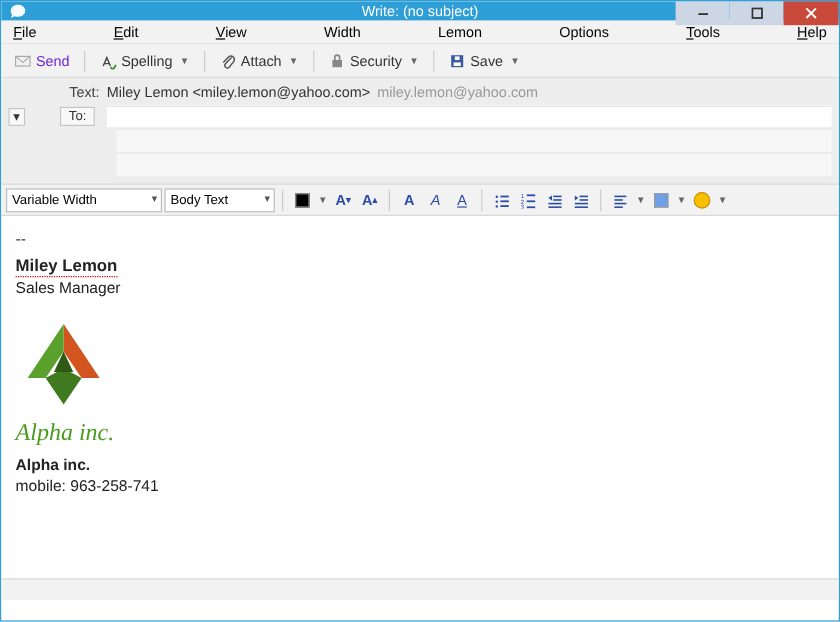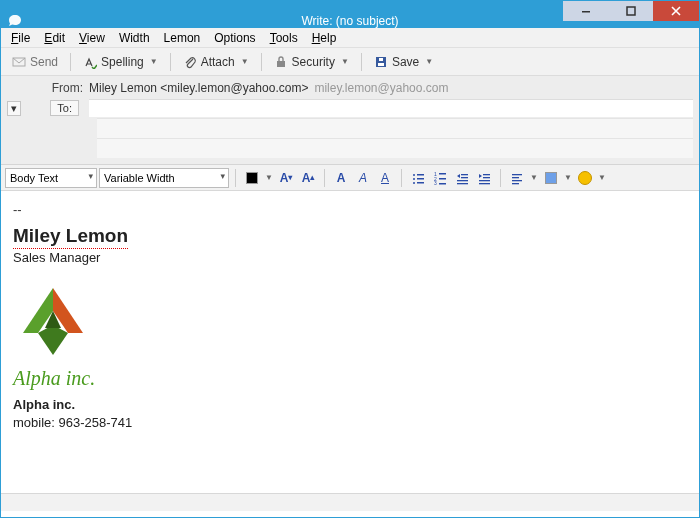--- a/index.html
+++ b/index.html
@@ -6,24 +6,24 @@
   body {
     font-family: "Segoe UI", Tahoma, sans-serif;
     font-size: 12px;
     background: #fff;
     width: 700px;
     height: 518px;
     overflow: hidden;
     border: 1px solid #2e9ed6;
   }
   .titlebar {
-    height: 27px;
+    height: 16px;
     background: #2e9ed6;
     display: flex;
-    align-items: flex-end;
+    align-items: center;
     position: relative;
     color: #fff;
   }
   .titlebar .app-icon {
     width: 16px; height: 16px;
     margin-left: 6px;
     display: inline-block;
   }
   .titlebar .title {
     position: absolute;
@@ -49,20 +49,21 @@
   .win-btn.close { background: #c9493a; color: #fff; width: 46px; }
   .win-btn svg { display:block; }
   .menubar {
     height: 20px;
     background: #f2f2f2;
     display: flex;
     align-items: center;
     padding: 0 4px;
     gap: 2px;
     border-bottom: 1px solid #e0e0e0;
+    justify-content: space-between;
   }
   .menubar .menu-item {
     padding: 1px 6px;
     cursor: default;
   }
   .menubar .menu-item span.ul { text-decoration: underline; }
   .toolbar {
     height: 28px;
     background: #f2f2f2;
     display: flex;
@@ -71,21 +72,21 @@
     gap: 2px;
     border-bottom: 1px solid #dcdcdc;
   }
   .tb-btn {
     display: flex; align-items: center; gap: 4px;
     padding: 2px 6px;
     border: 1px solid transparent;
     color: #333;
     cursor: default;
   }
-  .tb-btn.disabled { color: #737373; }
+  .tb-btn.disabled { color: #6d28d9; }
   .tb-sep { width: 1px; height: 18px; background: #ccc; margin: 0 3px; }
   .tb-drop { font-size: 8px; color: #666; margin-left: 2px; }
   .icon-svg { width: 14px; height: 14px; display: inline-block; }
   .headers {
     background: #ededed;
     padding: 2px 0 6px 0;
     border-bottom: 1px solid #d5d5d5;
   }
   .hdr-row {
     display: flex;
@@ -165,21 +166,21 @@
   .smiley { width: 14px; height: 14px; border-radius: 50%; background: #f6c000; border: 1px solid #c49400; position: relative; }
   .editor {
     padding: 10px 12px;
     font-size: 13px;
     color: #222;
     height: 302px;
     overflow: auto;
     line-height: 1.35;
   }
   .sig-dash { color: #333; }
-  .sig-name { font-weight: bold; font-size: 19px; margin-top: 4px;}
+  .sig-name { font-weight: bold; font-size: 14px; margin-top: 4px;}
   .sig-name-underline { border-bottom: 1px dotted #d00; display: inline-block; }
   .sig-title { font-size: 13px; }
   .logo-block { margin: 16px 0 4px 0; }
   .logo-text { color: #4a9b1e; font-size: 20px; font-style: italic; font-family: Georgia, serif; }
   .company-name { font-weight: bold; font-size: 13px; margin-top: 4px;}
   .statusbar {
     height: 18px;
     background: #f2f2f2;
     border-top: 1px solid #d8d8d8;
   }
@@ -275,46 +276,46 @@
           <rect x="5" y="3" width="4" height="3" fill="#fff"></rect>
         </svg>
     </span>
     <span>Save</span>
     <span class="tb-drop">▼</span>
   </div>
 </div>
 
 <div class="headers">
   <div class="hdr-row">
-    <div class="hdr-label">From:</div>
+    <div class="hdr-label">Text:</div>
     <span class="from-val">Miley Lemon &lt;miley.lemon@yahoo.com&gt;</span>
     <span class="from-hint">miley.lemon@yahoo.com</span>
   </div>
   <div class="hdr-row">
     <div style="width:16px;"><span class="to-btn" style="padding:0 3px;">▾</span></div>
     <div class="hdr-label" style="width:66px;">
       <span class="to-btn">
           <span>To:</span>
         </span>
     </div>
     <input class="hdr-input" value="" style="">
   </div>
   <div class="hdr-gap"></div>
   <div class="hdr-gap"></div>
 </div>
 
 <div class="format-toolbar">
   <span class="ft-select-wrap">
-    <select class="ft-select" style="width:92px;">
-      <option>Body Text</option>
+    <select class="ft-select" style="width:130px;">
+      <option>Variable Width</option>
     </select>
   </span>
   <span class="ft-select-wrap">
-    <select class="ft-select" style="width:130px;">
-      <option>Variable Width</option>
+    <select class="ft-select" style="width:92px;">
+      <option>Body Text</option>
     </select>
   </span>
   <div class="ft-sep"></div>
   <div class="ft-btn plain">
       <span class="swatch"></span>
     </div>
   <div class="ft-drop-mini">▼</div>
   <div class="ft-btn" style="font-weight:bold;">A<span style="font-size:8px;vertical-align:super;">▾</span></div>
   <div class="ft-btn" style="font-weight:bold;">A<span style="font-size:8px;vertical-align:super;">▴</span></div>
   <div class="ft-sep"></div>

